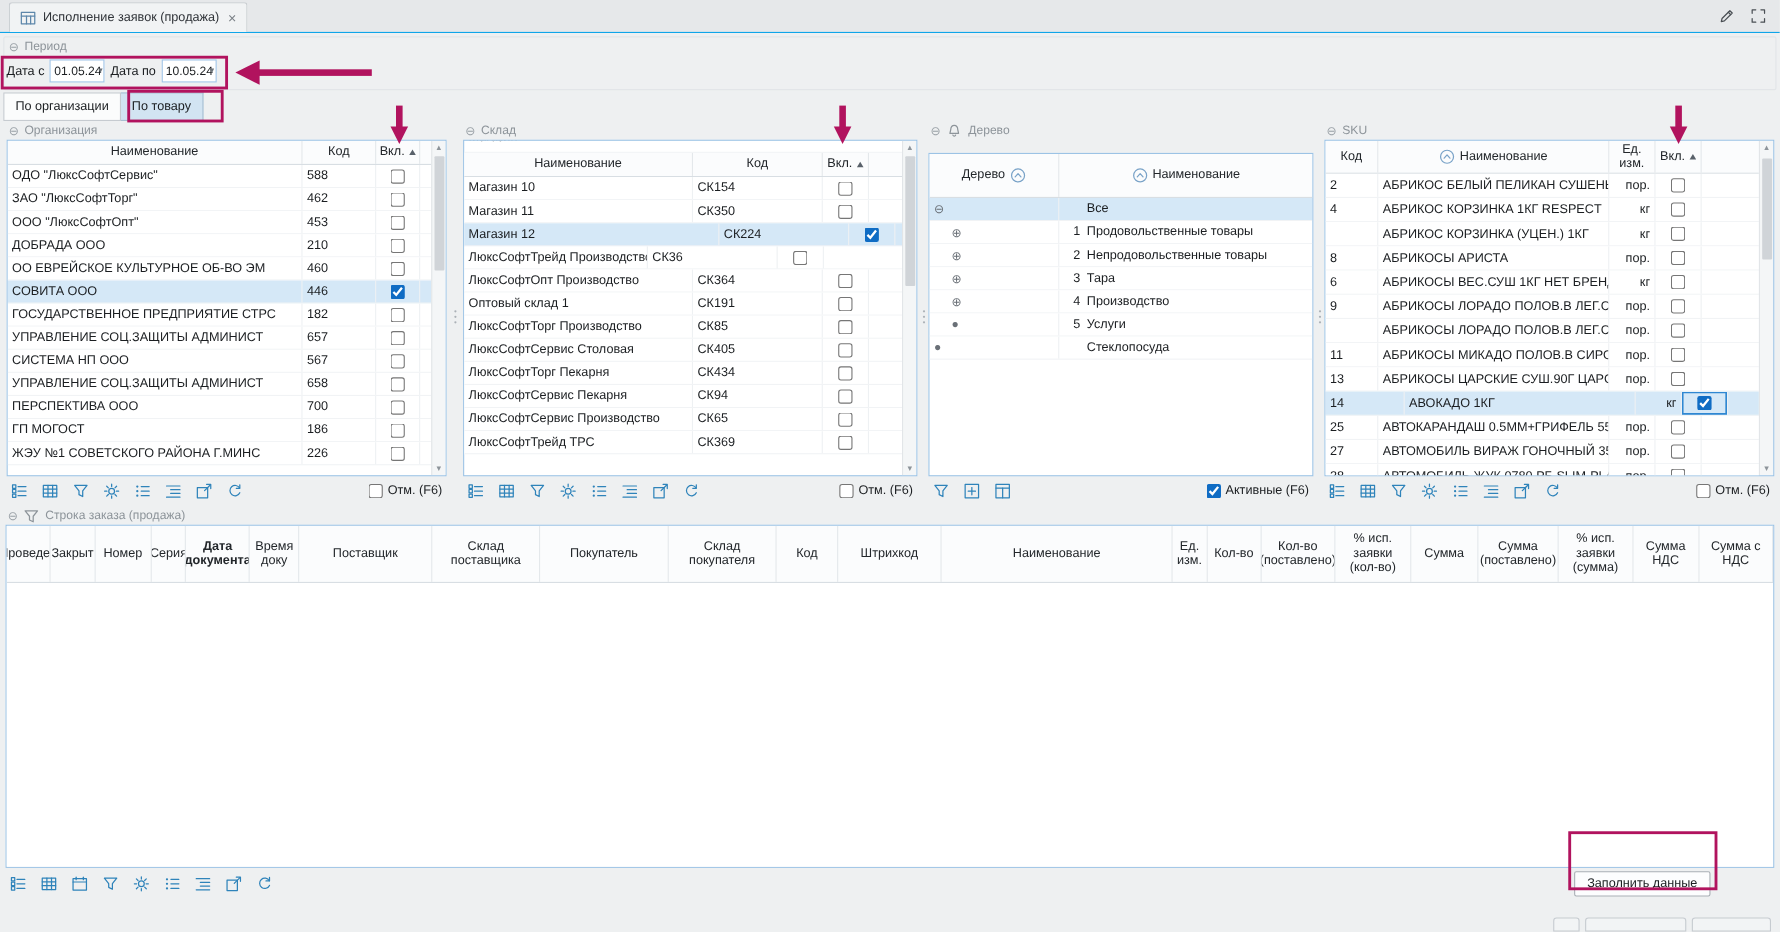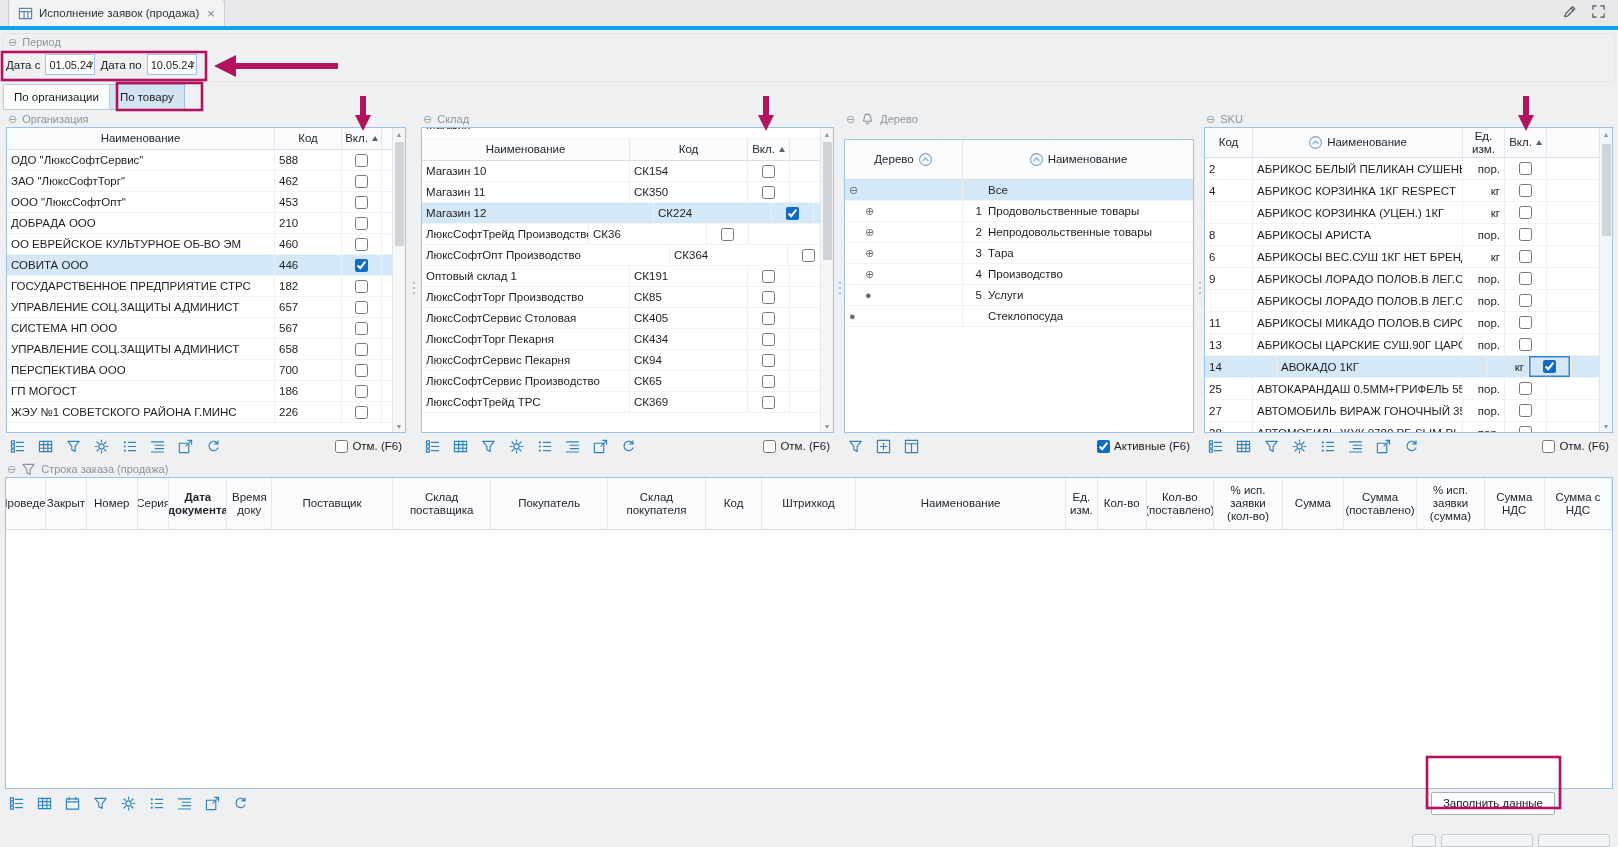--- a/index.html
+++ b/index.html
@@ -1,21 +1,21 @@
 <!DOCTYPE html>
 <html><head>
 <meta charset="utf-8">
 <style>
 *{margin:0;padding:0;box-sizing:border-box}
 html,body{width:1618px;height:847px;overflow:hidden}
 body{font-family:"Liberation Sans","DejaVu Sans",sans-serif;font-size:11.5px;color:#1b1e21;background:#eef0f1}
 .app{position:relative;width:1618px;height:847px;background:#eef0f1}
 
 
-.tabbar{position:absolute;left:0;top:0;width:100%;height:30px;background:#e6e8ea;border-bottom:4px solid #0ea5e9;display:flex;align-items:flex-end}
+.tabbar{position:absolute;left:0;top:0;width:100%;height:30px;background:#e6e8ea;border-bottom:1px solid #0ea5e9;display:flex;align-items:flex-end}
 .wtab{height:27px;margin-left:8px;display:flex;align-items:center;gap:6px;padding:0 9px;background:#f1f3f4;border:1px solid #c9cdd1;border-bottom:none;border-radius:3px 3px 0 0;color:#2f3338;cursor:pointer}
 .wtab-close{color:#7b8187;font-size:13px;margin-left:2px}
 .ticon{display:inline-flex;color:#5d87aa}
 .topicons{margin-left:auto;display:flex;gap:14px;align-items:center;height:30px;padding-right:12px}
 .topbtn{display:inline-flex;color:#4a4f54;cursor:pointer}
 
 
 .gb-title{display:flex;align-items:center;gap:5px;height:16px;color:#8d949a;font-size:11px;padding-left:4px;white-space:nowrap}
 .collapse-glyph{font-size:11px;color:#9aa1a7;cursor:pointer}
 .title-ico{display:inline-flex;color:#8d949a}
@@ -391,21 +391,21 @@
           </div>
           <div class="tr">
             <div class="td" style="width:167px">ЛюксСофтТрейд Производство</div>
             <div class="td" style="width:118px">СК36</div>
             <div class="td td-incl" style="width:42px">
               <input type="checkbox" style="">
             </div>
             <div class="td fill"></div>
           </div>
           <div class="tr">
-            <div class="td" style="width:248px">ЛюксСофтОпт Производство</div>
+            <div class="td" style="width:208px">ЛюксСофтОпт Производство</div>
             <div class="td" style="width:118px">СК364</div>
             <div class="td td-incl" style="width:42px">
               <input type="checkbox" style="">
             </div>
             <div class="td fill"></div>
           </div>
           <div class="tr">
             <div class="td" style="width:208px">Оптовый склад 1</div>
             <div class="td" style="width:118px">СК191</div>
             <div class="td td-incl" style="width:42px">

